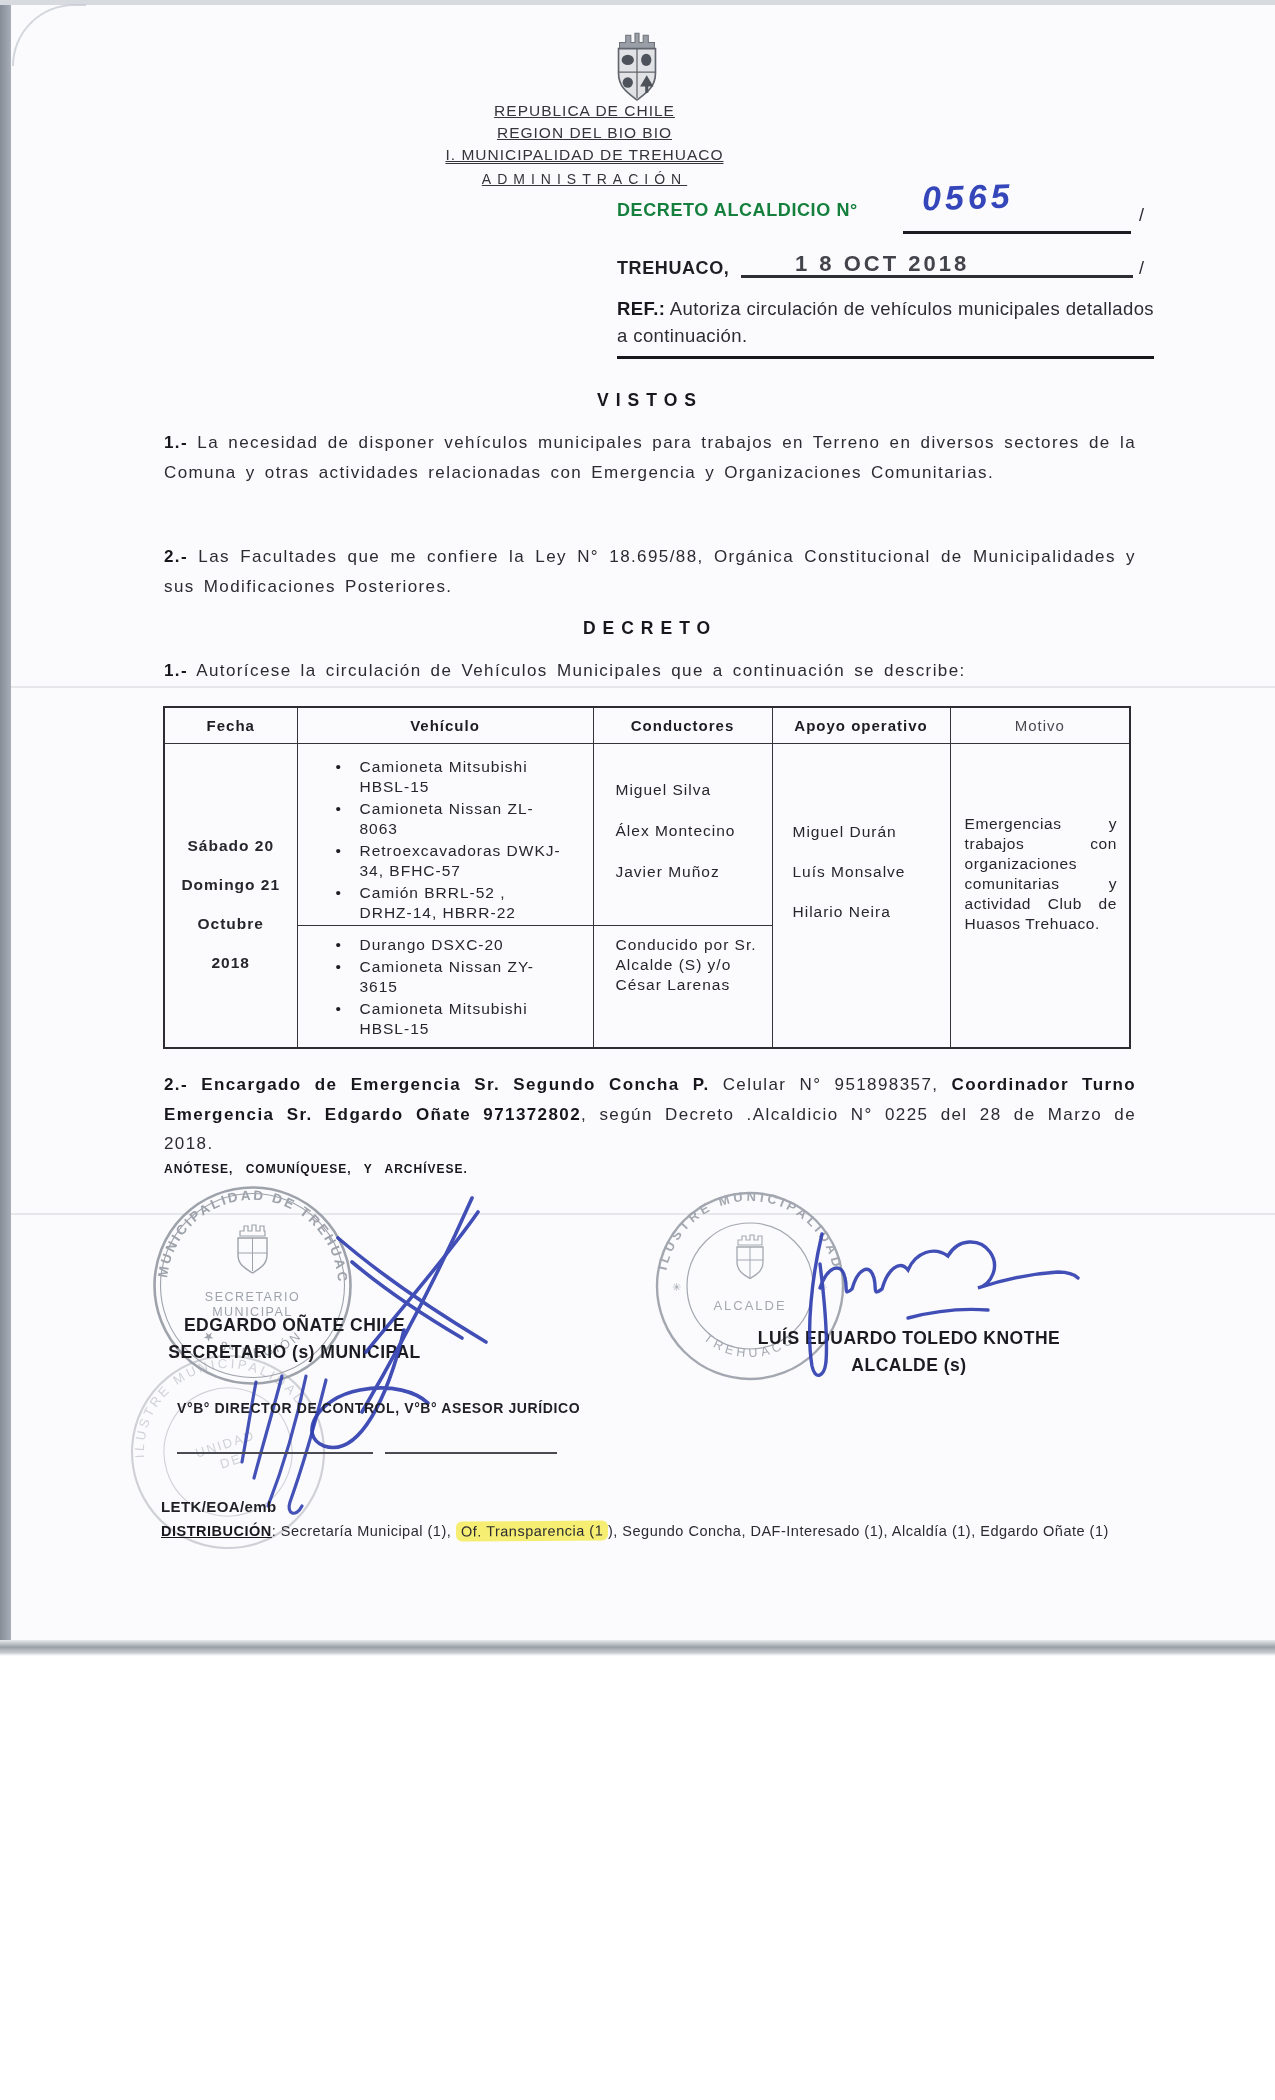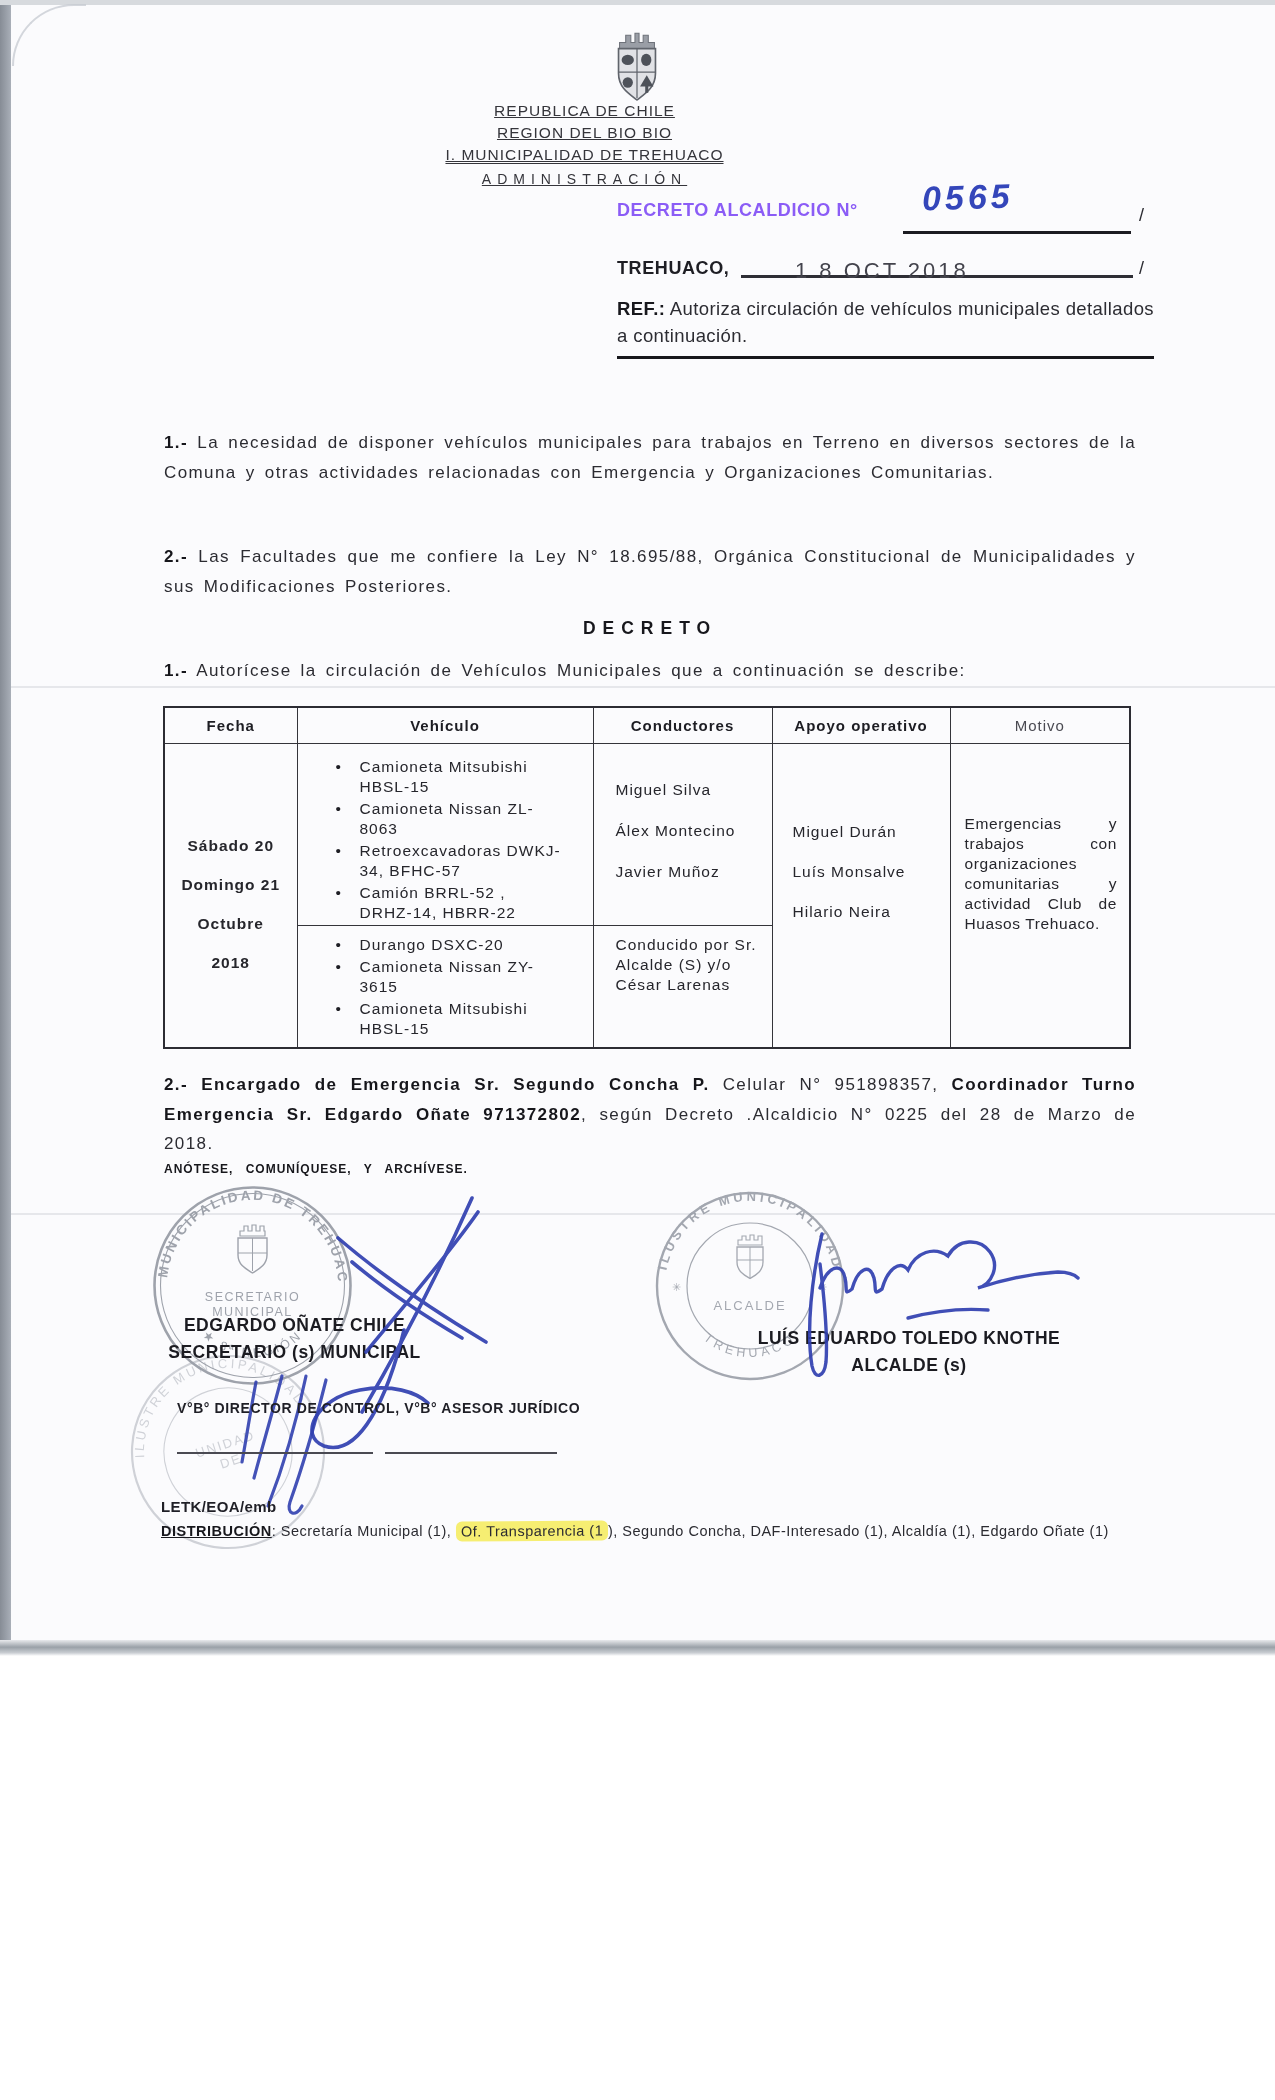--- a/index.html
+++ b/index.html
@@ -19,30 +19,30 @@
 
   
   .hdr { position:absolute; left:0; top:100px; width:1169px; text-align:center;
     color:#35353b; font-size:15.5px; line-height:22px; letter-spacing:1px;text-decoration:underline; }
   .hdr .muni { text-decoration:underline; text-underline-offset:3px; }
   .hdr .admin { letter-spacing:6px; font-size:14px; margin-top:2px; }
   .crest { position:absolute; left:602px; top:24px; }
 
   
   .dh-label { position:absolute; left:617px; top:200px; font-weight:bold; font-size:18px;
-    letter-spacing:.6px; color:#8b5cf6; }
+    letter-spacing:.6px; color:#15803d; }
   .dh-number { position:absolute; left:922px; top:178px; font-size:34px; color:#3446ba;
     letter-spacing:4px; transform:rotate(-2deg); font-style:italic; font-weight:bold; }
   .dh-line1 { position:absolute; left:903px; top:231px; width:228px; height:3px; background:#1b1b21; }
   .dh-slash1 { position:absolute; left:1139px; top:205px; font-size:18px; color:#2a2a30; }
   .dh-place { position:absolute; left:617px; top:258px; font-weight:bold; font-size:18px;
     letter-spacing:.6px; color:#1e1e24; }
   .dh-line2 { position:absolute; left:741px; top:275px; width:392px; height:3px; background:#2e2e35; }
-  .dh-date { position:absolute; left:795px; top:251px; font-size:22px; font-weight:normal;
-    letter-spacing:3px; color:#43434c;margin-top:7px; }
+  .dh-date { position:absolute; left:795px; top:251px; font-size:22px; font-weight:bold;
+    letter-spacing:3px; color:#43434c; }
   .dh-slash2 { position:absolute; left:1139px; top:258px; font-size:18px; color:#2a2a30; }
 
   .ref-block { position:absolute; left:617px; top:295px; width:537px; padding-bottom:7px;
     border-bottom:3.5px solid #17171c; font-size:18.5px; line-height:27px; color:#2c2c32;
     text-align:justify; letter-spacing:.4px; }
   .ref-block b { color:#18181d; }
 
   
   .heading { position:absolute; left:165px; width:970px; text-align:center; font-weight:bold;
     font-size:17.5px; letter-spacing:7px; color:#17171c; }
@@ -130,20 +130,21 @@
   <div class="dh-slash1">/</div>
   <div class="dh-place">TREHUACO,</div>
   <div class="dh-line2"></div>
   <div class="dh-date">1 8 OCT 2018</div>
   <div class="dh-slash2">/</div>
 
   <div class="ref-block">
     <b>REF.:</b><span> Autoriza circulación de vehículos municipales detallados a continuación.</span>
   </div>
 
+  <div class="heading" style="top:390px;">VISTOS</div>
   <div class="para" style="top:428px;">
     <b>1.-</b><span> La necesidad de disponer vehículos municipales para trabajos en Terreno en diversos sectores de la Comuna y otras actividades relacionadas con Emergencia y Organizaciones Comunitarias.</span>
   </div>
   <div class="para" style="top:542px;">
     <b>2.-</b><span> Las Facultades que me confiere la Ley N° 18.695/88, Orgánica Constitucional de Municipalidades y sus Modificaciones Posteriores.</span>
   </div>
 
   <div class="heading" style="top:618px;">DECRETO</div>
   <div class="para" style="top:656px; text-align:left;">
     <b>1.-</b><span> Autorícese la circulación de Vehículos Municipales que a continuación se describe:</span>

